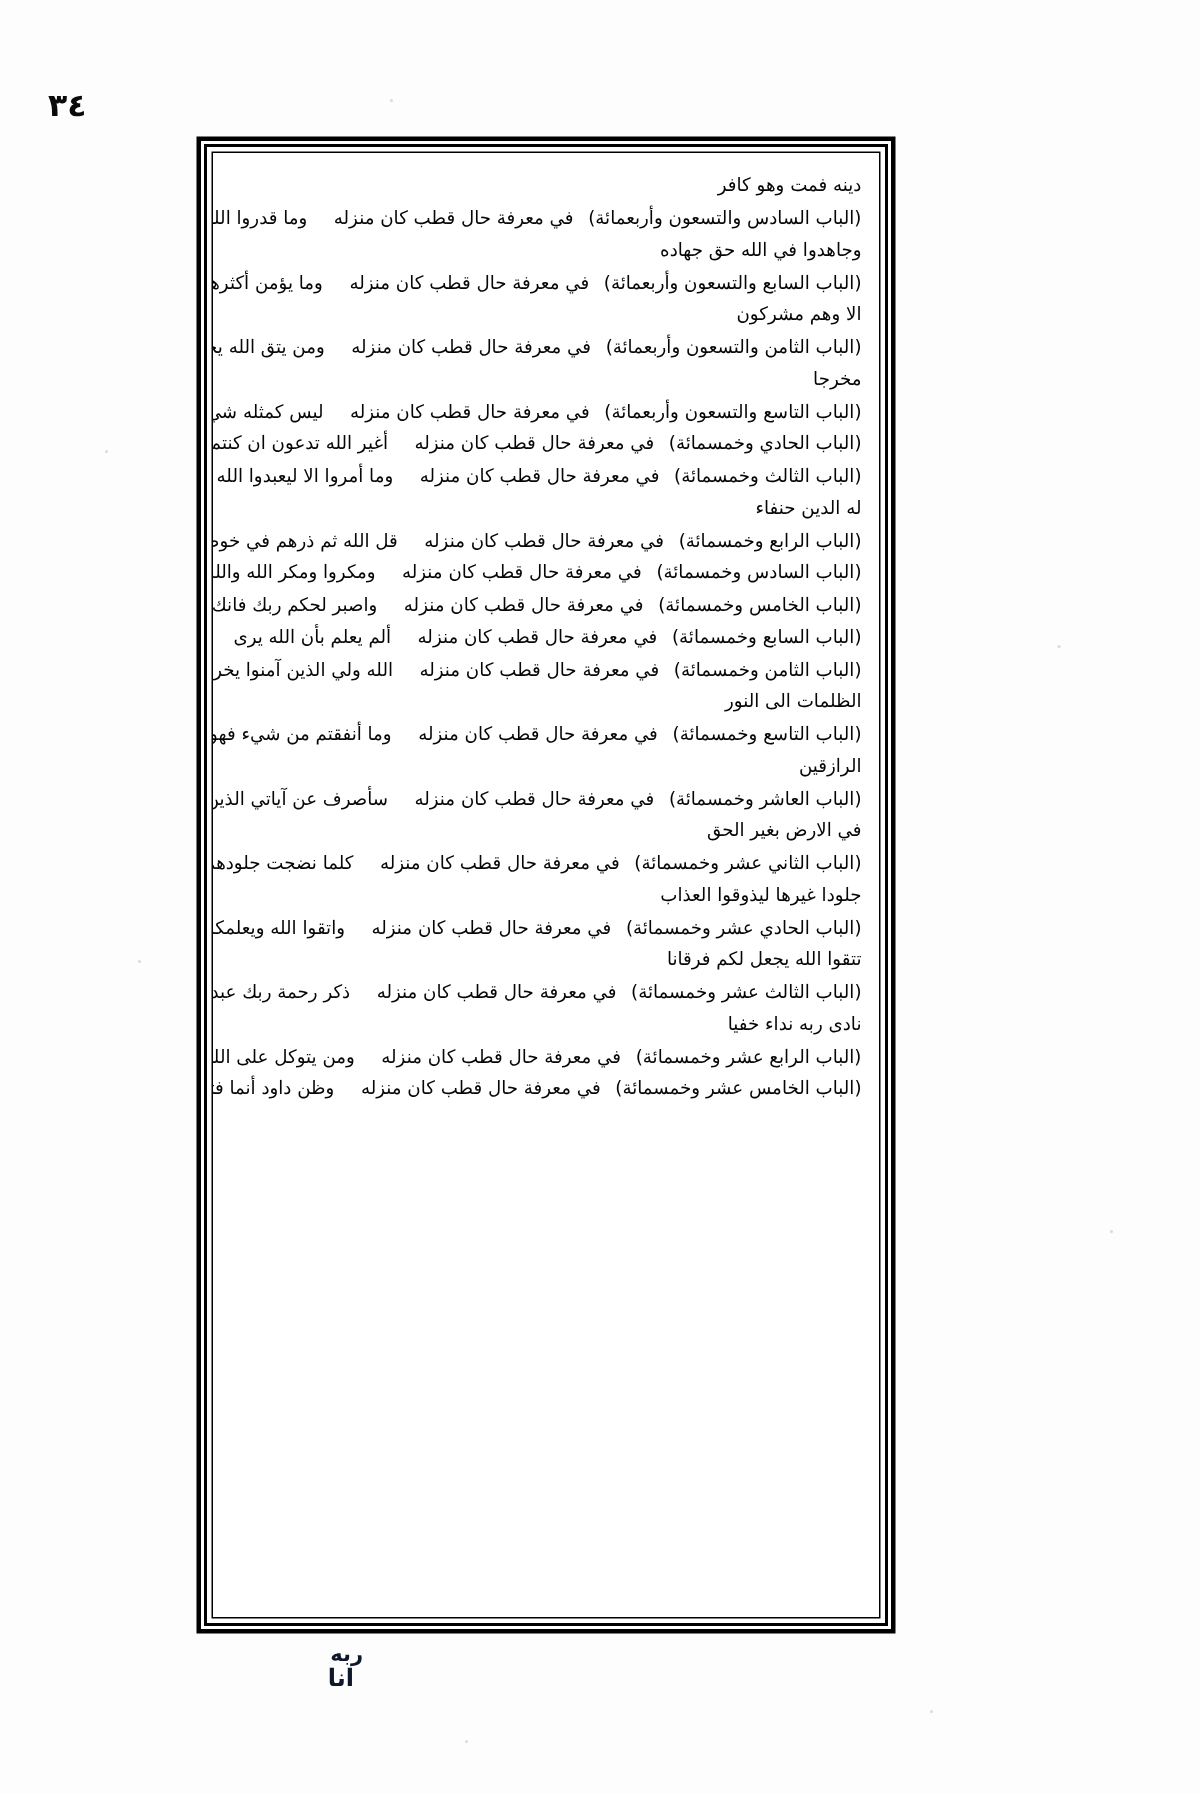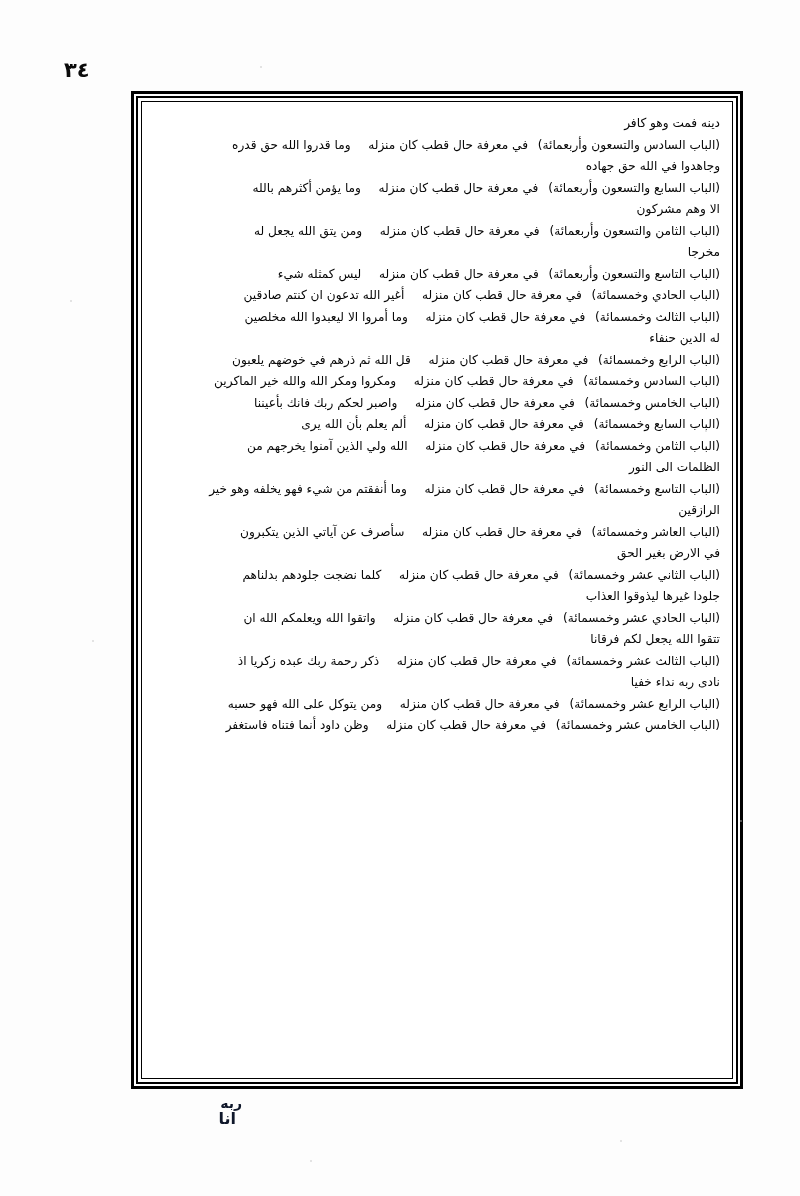--- a/index.html
+++ b/index.html
@@ -33,29 +33,29 @@
     direction: rtl;
     font-family: "DejaVu Sans", sans-serif;
     font-size: 21px;
     font-weight: bold;
     color: #0a0a0a;
     letter-spacing: 1px;
     padding-left: 0;
   }
   #folio-number-inner {
     display: inline-block;
-    margin-left: 64px;
+    margin-left: 32px;
   }
 
   
   #text-frame {
     position: absolute;
     top: 96px;
     left: 136px;
-    width: 602px;
+    width: 456px;
     height: 988px;
     border: 2px solid #000;
     box-sizing: border-box;
     background: #ffffff;
     box-shadow:
       0 0 0 2px #ffffff,
       0 0 0 5px #000000;
   }
   #frame-inner {
     position: absolute;

